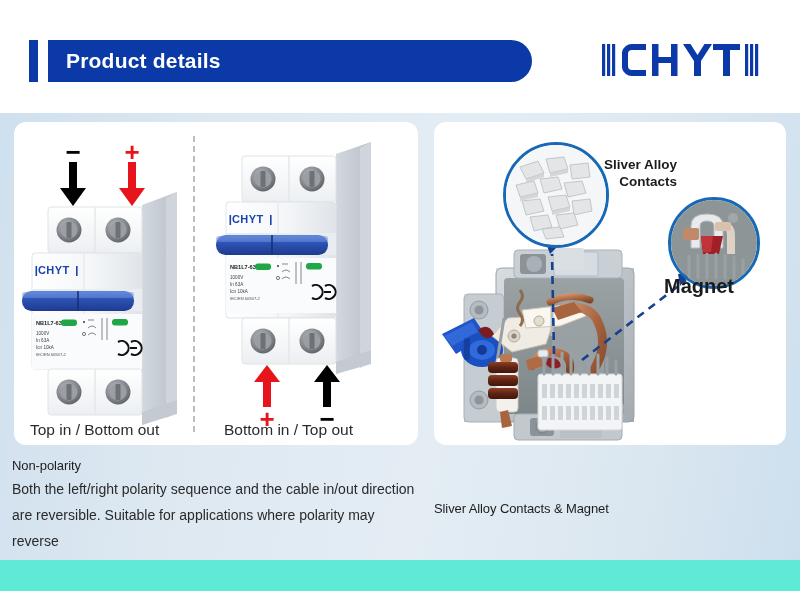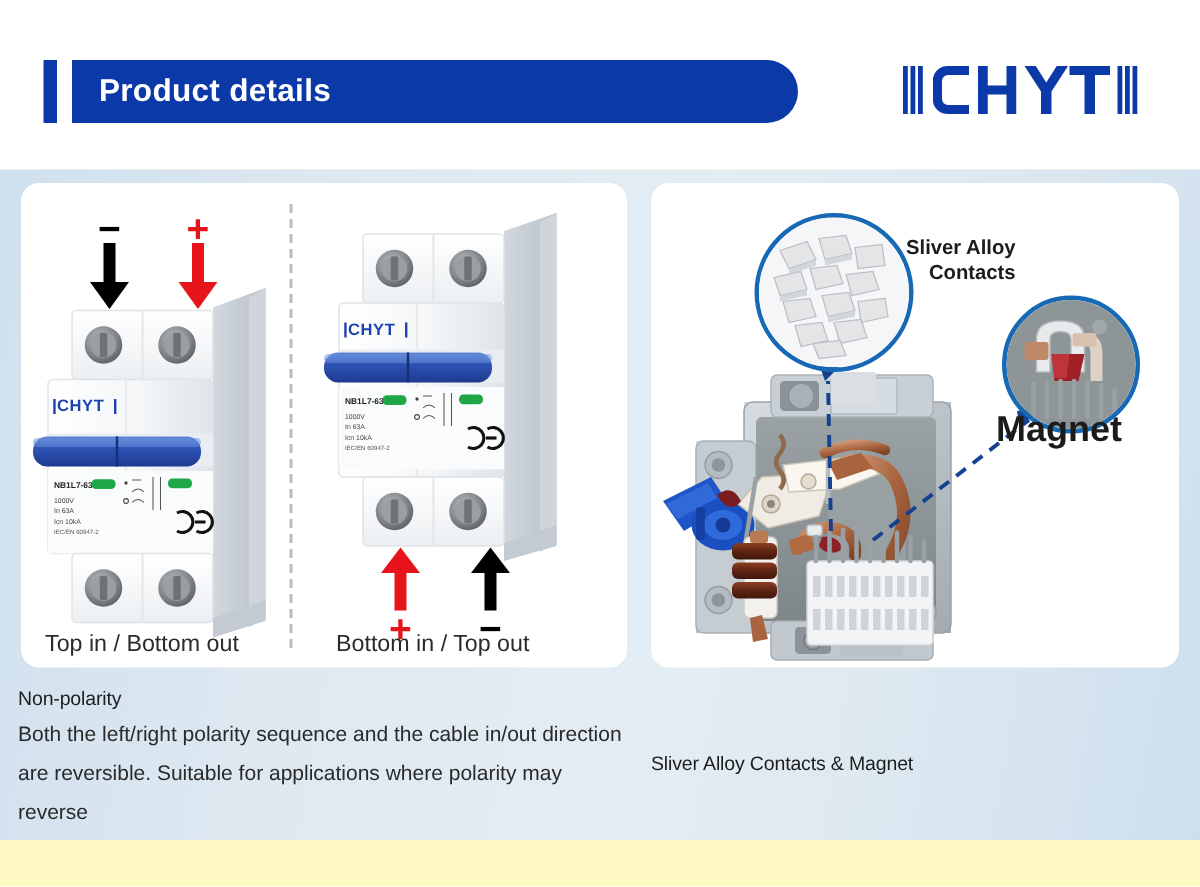--- a/index.html
+++ b/index.html
@@ -2,21 +2,21 @@
 <html><head>
 <meta charset="utf-8">
 <style>
   * { box-sizing: border-box; margin: 0; padding: 0; }
   html, body {
     width: 800px; height: 591px;
     font-family: "Liberation Sans", sans-serif;
     background: #ffffff;
     overflow: hidden;
   }
-  .page { position: relative; width: 800px; height: 591px; background: #fef9c3; }
+  .page { position: relative; width: 800px; height: 591px; background: #5eead4; }
 
   
   .header { position: absolute; left: 0; top: 0; width: 800px; height: 113px; background: #ffffff; }
   .hdr-tick {
     position: absolute; left: 29px; top: 40px; width: 9px; height: 42px;
     background: #0b3aa8;
   }
   .hdr-banner {
     position: absolute; left: 48px; top: 40px; width: 484px; height: 42px;
     background: #0b3aa8; border-radius: 0 21px 21px 0;
@@ -79,21 +79,21 @@
   .pol.red   { color: #e8141b; }
   .arrow-svg { display: block; }
 
   
   .callout-label {
     position: absolute; font-weight: bold; color: #1b1b1b;
     line-height: 17px;
     text-align: right;
   }
   .lbl-silver { left: 604px; top: 156px; font-size: 13.5px; }
-  .lbl-magnet { left: 664px; top: 278px; font-size: 24px; }
+  .lbl-magnet { left: 664px; top: 278px; font-size: 20px; }
 
   .circle-bubble {
     position: absolute; border-radius: 50%;
     border: 3px solid #1769b5; overflow: hidden;
   }
   .bub-silver { left: 503px; top: 142px; width: 106px; height: 106px; }
   .bub-magnet { left: 668px; top: 197px; width: 92px;  height: 92px;  }
 </style>
 </head>
 <body>

